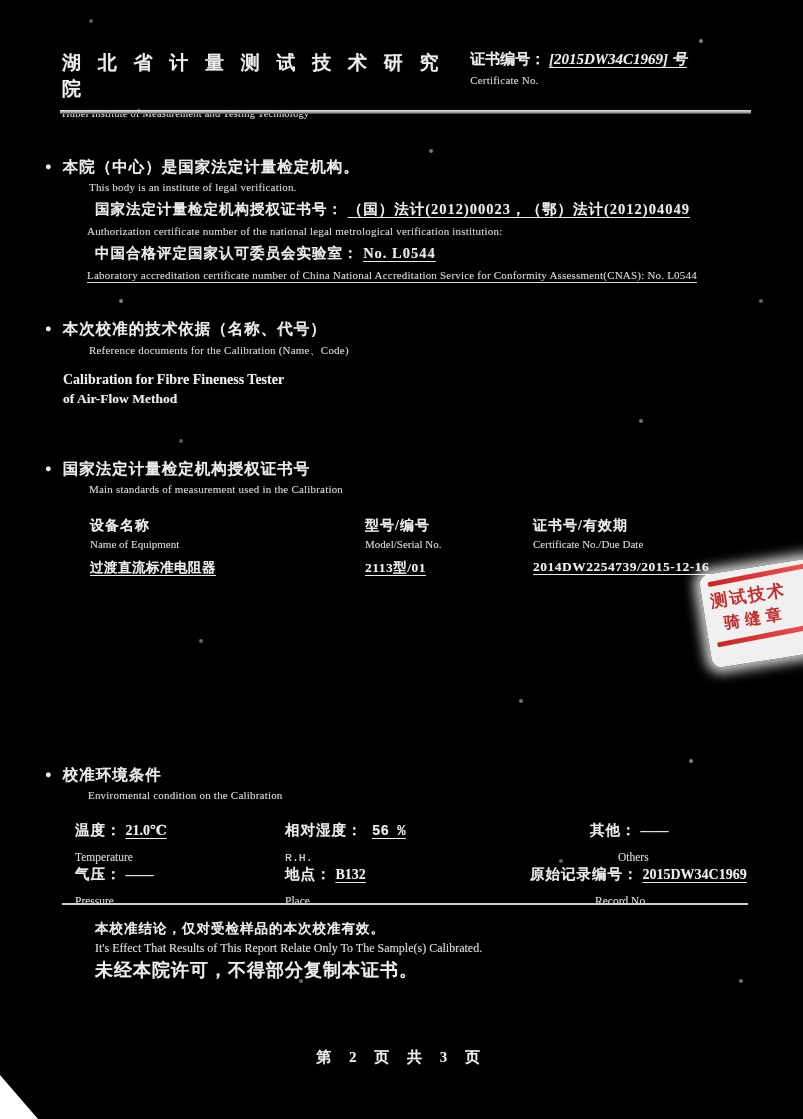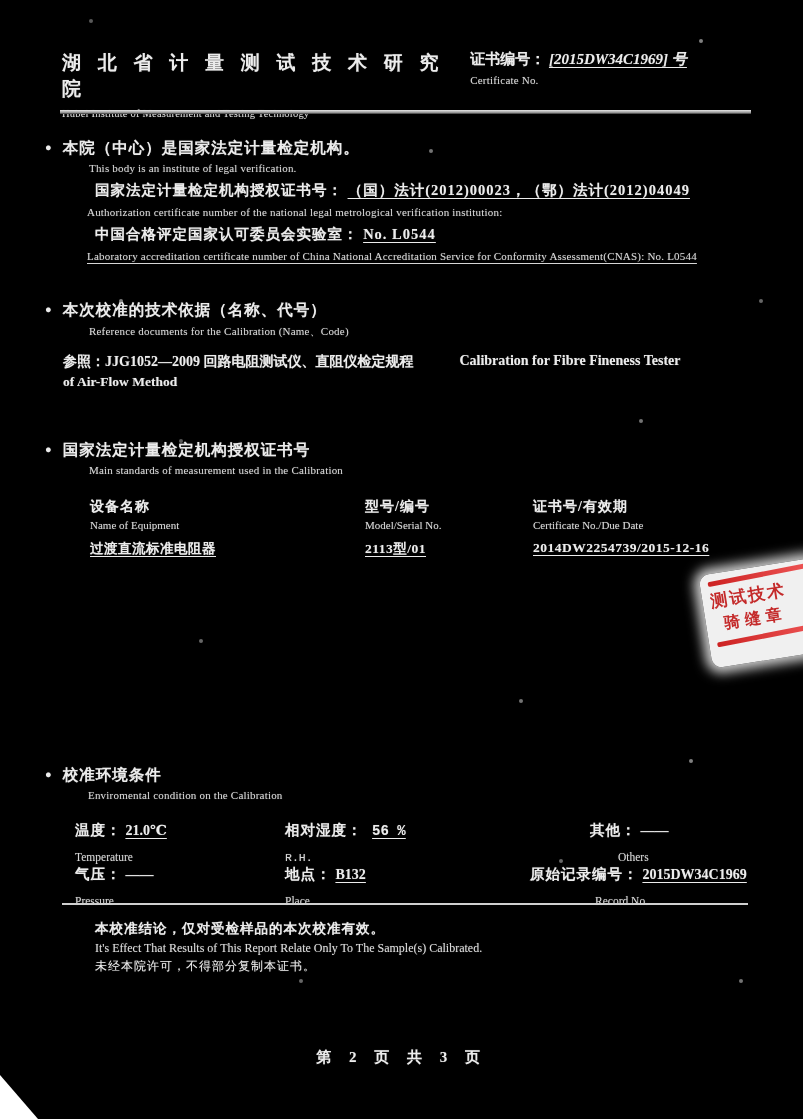--- a/index.html
+++ b/index.html
@@ -21,21 +21,21 @@
   .header{top:50px;left:62px;right:40px;display:flex;justify-content:space-between;}
   .inst-cn{font-size:19px;font-weight:bold;letter-spacing:6px;}
   .inst-en{font-size:10.5px;margin-top:6px;color:#d9d9d9;}
   .cert-block{width:300px;}
   .cert-line{font-size:15px;font-weight:bold;}
   .cert-no{font-weight:bold;font-style:italic;}
   .divider{top:110px;left:60px;right:52px;height:3px;background:linear-gradient(to bottom,#e8e8e8,#8a8a8a);border-bottom:1px solid #555;}
   .divider2{top:903px;left:62px;right:55px;height:2px;background:#cfcfcf;}
 
   
-  .section{left:45px;right:30px;}
+  .section{left:45px;right:30px;margin-top:19px;}
   .sec-title{font-size:15.5px;font-weight:bold;letter-spacing:1px;}
   .sec-en{margin:3px 0 0 44px;}
   .line-cn{font-size:14.5px;font-weight:bold;margin:7px 0 0 50px;letter-spacing:1px;}
   .line-en{margin:6px 0 0 42px;}
 
   
   .ref-row{display:flex;gap:46px;margin:14px 0 0 18px;font-size:14px;font-weight:bold;}
   .ref-l2{margin:3px 0 0 18px;font-size:13.5px;font-weight:bold;}
 
   
@@ -64,21 +64,21 @@
   .env{left:60px;top:765px;right:30px;height:150px;}
   .env-field{position:absolute;white-space:nowrap;}
   .env-label{font-size:14.5px;font-weight:bold;letter-spacing:1px;}
   .env-val{font-size:14px;font-weight:bold;}
   .env-en{font-size:11.5px;color:#d6d6d6;margin-top:11px;font-weight:normal;}
 
   
   .notes{left:95px;top:920px;right:40px;}
   .note-cn{font-size:13.5px;font-weight:bold;letter-spacing:1px;}
   .note-en{font-size:12px;color:#dcdcdc;margin-top:3px;}
-  .note-cn2{font-size:12px;font-weight:normal;letter-spacing:1px;margin-top:2px;}
+  .note-cn2{font-size:18px;font-weight:bold;letter-spacing:1px;margin-top:2px;}
 
   
   .footer{left:0;right:0;top:1048px;text-align:center;font-size:15px;font-weight:bold;letter-spacing:7px;}
 
   
   .corner-tri{left:0;bottom:0;width:38px;height:44px;background:#fff;clip-path:polygon(0 0,0 100%,100% 100%);}
   .noise{left:0;top:0;width:2px;height:2px;border-radius:50%;background:transparent;
     box-shadow:120px 300px 0 1px rgba(255,255,255,.5), 430px 150px 0 1px rgba(255,255,255,.45),
       700px 40px 0 1px rgba(255,255,255,.5), 760px 300px 0 1px rgba(255,255,255,.4),
       640px 420px 0 1px rgba(255,255,255,.45), 200px 640px 0 1px rgba(255,255,255,.4),
@@ -126,21 +126,20 @@
     </div>
     <div class="line-en en u">Laboratory accreditation certificate number of China National Accreditation Service for Conformity Assessment(CNAS): No. L0544</div>
   </div>
 
   <div class="abs section" style="top:300px;">
     <div class="sec-title">
       <span class="bullet">●</span><span>本次校准的技术依据（名称、代号）</span>
     </div>
     <div class="sec-en en">Reference documents for the Calibration (Name、Code)</div>
     <div class="ref-row">
-      <span>参照：JJG1052—2009 回路电阻测试仪、直阻仪检定规程</span>
       <span>Calibration for Fibre Fineness Tester</span>
     </div>
     <div class="ref-l2">of Air-Flow Method</div>
   </div>
 
   <div class="abs section" style="top:440px;">
     <div class="sec-title">
       <span class="bullet">●</span><span>国家法定计量检定机构授权证书号</span>
     </div>
     <div class="sec-en en">Main standards of measurement used in the Calibration</div>

